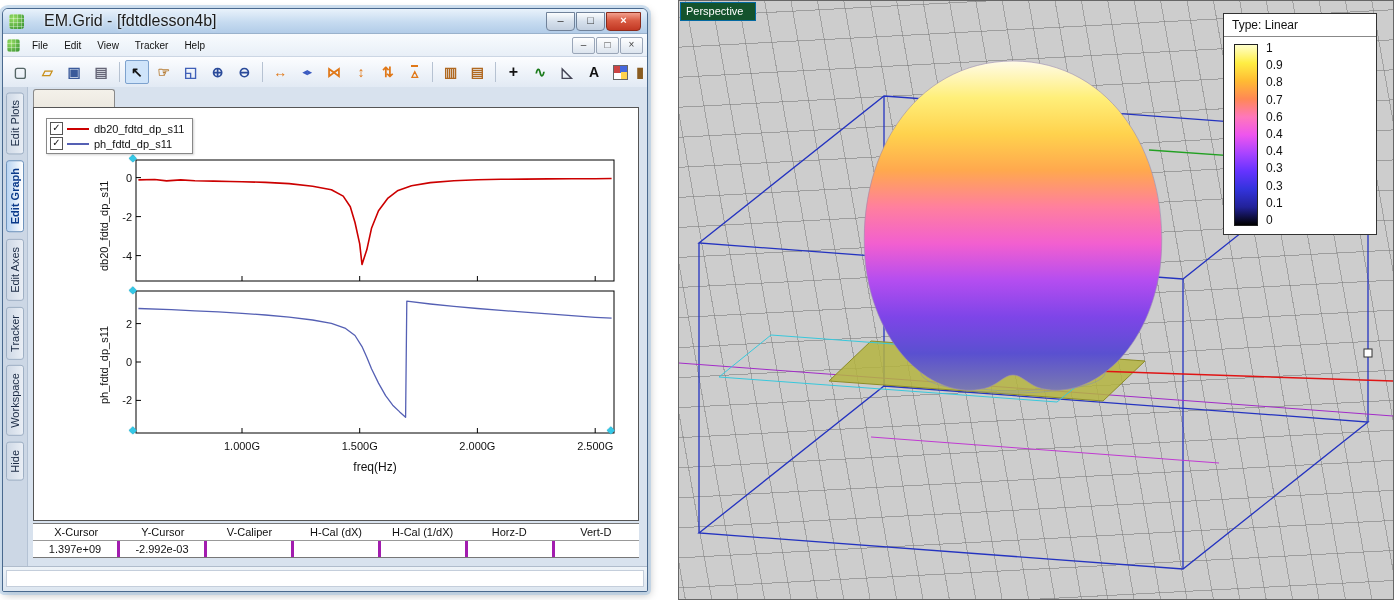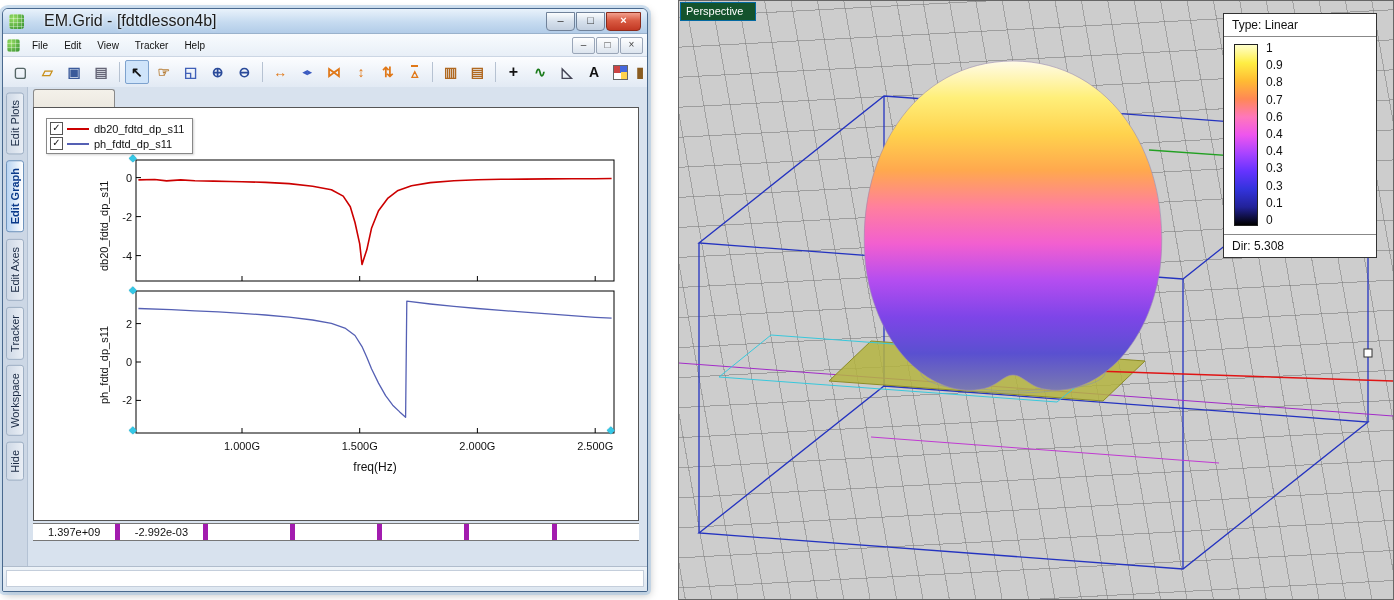--- a/index.html
+++ b/index.html
@@ -39,21 +39,21 @@
   .legend-check{width:11px;height:11px;border:1px solid #555;background:#fff;font-size:10px;line-height:10px;text-align:center;margin-right:4px;flex:0 0 auto}
   .legend-check.checked::before{content:"✓"}
   .legend-line{width:22px;border-top:2px solid;margin-right:5px;flex:0 0 auto}
   .ylab{position:absolute;font-size:11px;white-space:nowrap;transform:rotate(-90deg);transform-origin:left top}
   .diamond{position:absolute;color:#35c8e6;font-size:10px;text-shadow:0 0 1px #0a88a8;z-index:2}
   .diamond::before{content:"◆"}
   .status-table{position:absolute;left:5px;top:436px;width:606px;background:#fff;border-top:1px solid #777;border-bottom:1px solid #777;font-size:11px}
   .st-row{display:flex;height:16px;align-items:center}
   .st-row.hdr{border-bottom:1px solid #999}
   .st-cell{flex:1;text-align:center;overflow:hidden;white-space:nowrap}
-  .st-row.val .st-cell{border-right:5px solid #a21caf;height:100%;line-height:16px}
+  .st-row.val .st-cell{border-right:3px solid #a21caf;height:100%;line-height:16px}
   .st-row.val .st-cell:last-child{border-right:none}
   .winstatus{position:absolute;left:0;right:0;bottom:0;height:24px;background:linear-gradient(#eef3f8,#dde6f0);border-top:1px solid #b0bccc}
   .winstatus .field{position:absolute;left:3px;right:3px;top:3px;bottom:4px;background:#fff;border:1px solid #c4cedb}
 
   
   .persp{position:absolute;left:678px;top:0;width:714px;height:598px;background:#cdcdcd;border:1px solid #666;overflow:hidden}
   .persp-grid{position:absolute;inset:-40px;background-image:repeating-linear-gradient(-3deg,rgba(118,118,118,.55) 0 1px,transparent 1px 30px),repeating-linear-gradient(80deg,rgba(118,118,118,.5) 0 1px,transparent 1px 26px)}
   .persp-svg{position:absolute;left:0;top:0}
   .persp-label{position:absolute;left:1px;top:1px;background:#14532d;color:#fff;font-size:11px;padding:2px 12px 3px 5px;border:1px solid #0369a1}
   .ff-legend{position:absolute;left:544px;top:12px;width:152px;background:#fff;border:1px solid #333;font-size:12px}
@@ -180,20 +180,29 @@
             <text x="495.2" y="161" text-anchor="middle" font-size="11" fill="#111">2.500G</text>
             <text x="275" y="182" text-anchor="middle" font-size="12" fill="#111">freq(Hz)</text>
             <polyline points="38.4,19.5 71.3,20.6 94.9,21.8 118.4,22.9 142.0,24.3 165.5,26.0 189.1,28.1 212.6,31.0 231.4,34.4 245.6,39.4 255.0,46.5 262.0,57.6 266.8,68.2 271.5,79.7 278.5,94.1 285.6,106.6 292.7,116.2 299.7,122.9 305.6,128.3 306.8,12.2 330.3,15.0 353.9,17.4 377.4,19.5 401.0,21.4 424.5,23.1 448.1,24.8 471.6,26.6 495.2,28.3 511.6,29.2" fill="none" stroke="#5560b4" stroke-width="1.3" stroke-linejoin="round"></polyline>
           </svg>
         <span class="diamond" style="left:95px;top:44px"></span>
         <span class="diamond" style="left:95px;top:176px"></span>
         <span class="diamond" style="left:95px;top:316px"></span>
         <span class="diamond" style="left:573px;top:316px"></span>
       </div>
       <div class="status-table">
+        <div class="st-row hdr">
+            <span class="st-cell">X-Cursor</span>
+            <span class="st-cell">Y-Cursor</span>
+            <span class="st-cell">V-Caliper</span>
+            <span class="st-cell">H-Cal (dX)</span>
+            <span class="st-cell">H-Cal (1/dX)</span>
+            <span class="st-cell">Horz-D</span>
+            <span class="st-cell">Vert-D</span>
+          </div>
         <div class="st-row val">
             <span class="st-cell">1.397e+09</span>
             <span class="st-cell">-2.992e-03</span>
             <span class="st-cell"></span>
             <span class="st-cell"></span>
             <span class="st-cell"></span>
             <span class="st-cell"></span>
             <span class="st-cell"></span>
           </div>
       </div>
@@ -256,15 +265,14 @@
           <span>0.7</span>
           <span>0.6</span>
           <span>0.4</span>
           <span>0.4</span>
           <span>0.3</span>
           <span>0.3</span>
           <span>0.1</span>
           <span>0</span>
         </div>
     </div>
-    <div class="ff-dir">Dir: 5.308</div>
   </div>
 </div>
 
 </body></html>

